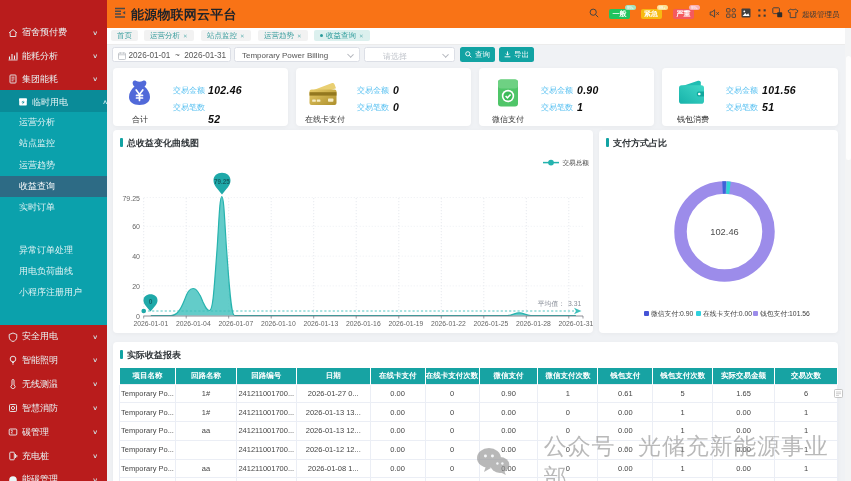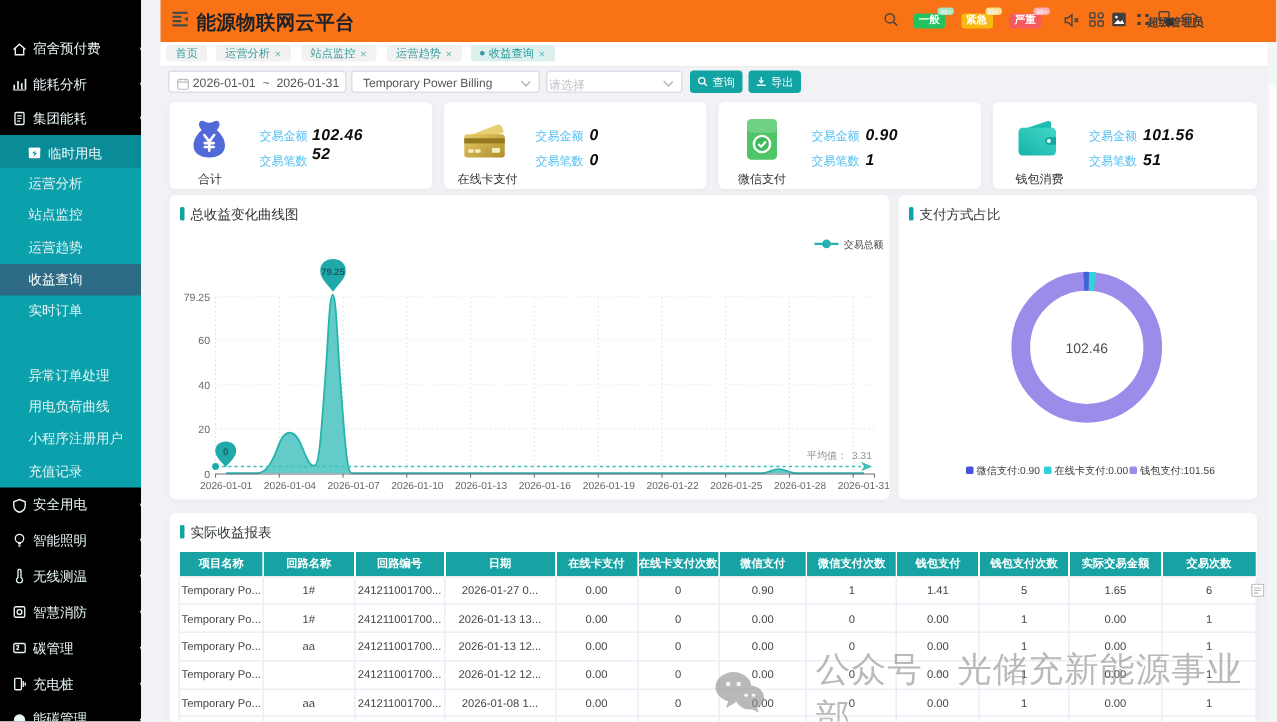--- a/index.html
+++ b/index.html
@@ -1,35 +1,35 @@
 <!DOCTYPE html>
 <html><head>
 <meta charset="utf-8">
 <style>
 * { margin:0; padding:0; box-sizing:border-box; }
 html,body { width:851px; height:481px; overflow:hidden; }
 body { font-family:"Liberation Sans", sans-serif; background:#f0f2f5; position:relative; }
 
 
-#sidebar { position:absolute; left:0; top:0; width:94px; height:481px; background:#000000; overflow:hidden; z-index:5; }
+#sidebar { position:absolute; left:0; top:0; width:107px; height:481px; background:#b91c1c; overflow:hidden; z-index:5; }
 .mi { position:absolute; left:0; width:107px; height:24px; color:#e9f6f7; font-size:9px; display:flex; align-items:center; }
 .mi .ic { width:10px; height:10px; margin-left:8px; margin-right:4px; flex:0 0 auto; }
 .mi .ar { position:absolute; right:9px; top:50%; margin-top:-4px; font-size:8px; color:#cfeff2; transform:scale(1,.75); }
 .sub { position:absolute; left:0; width:107px; height:21.3px; color:#e2f3f4; font-size:9px; line-height:21.3px; padding-left:19px; }
 .sub.act { background:#2d6b85; color:#fff; }
 #tmpblock { position:absolute; left:0; top:90px; width:107px; height:22px; background:#0a8b98; }
 #subwrap { position:absolute; left:0; top:112px; width:107px; height:213px; background:#0ba1ac; }
 
 
 #header { position:absolute; left:107px; top:0; width:744px; height:28px; background:#f97316; z-index:4; }
 #logo { position:absolute; left:24px; top:6px; font-size:13px; font-weight:bold; color:#1f2329; letter-spacing:0.2px; }
 .hic { position:absolute; top:7px; }
 .badge { position:absolute; top:8.5px; height:10.5px; border-radius:2px; color:#fff; font-size:7px; line-height:10.5px; text-align:center; width:21px; font-weight:bold; }
 .pill { position:absolute; height:5px; border-radius:2.5px; color:#fff; font-size:4.2px; line-height:5.2px; text-align:center; width:11px; }
-#uname { position:absolute; left:658px; top:9.5px; font-size:7.5px; color:#3a3a3a;font-weight:bold; }
+#uname { position:absolute; left:695px; top:9.5px; font-size:7.5px; color:#3a3a3a; }
 
 
 #tabbar { position:absolute; left:107px; top:28px; width:744px; height:17px; background:#fff; border-bottom:1px solid #ececec; z-index:3; }
 .tag { position:absolute; top:1.5px; height:11.5px; background:#f2f2f2; border-radius:2px; font-size:7.5px; color:#379c9c; line-height:11.5px; padding:0 6px; }
 .tag .x { color:#6fb8b8; font-size:5.5px; margin-left:3px; }
 .tag.active { background:#dcf0ee; color:#2a9a9a; }
 .tag.active .dot { display:inline-block; width:3px; height:3px; border-radius:2px; background:#2a9a9a; margin-right:3px; vertical-align:1px; }
 
 
 .inp { position:absolute; top:47px; height:15px; background:#fff; border:1px solid #dcdfe6; border-radius:2.5px; font-size:7.5px; color:#555; }
@@ -37,21 +37,21 @@
 .selarrow { position:absolute; right:6px; top:4px; width:5px; height:5px; border-right:1px solid #b0b3ba; border-bottom:1px solid #b0b3ba; transform:rotate(45deg) scale(1,.9); }
 
 
 .card { position:absolute; top:68px; height:58px; background:#fff; border-radius:4px; box-shadow:0 1px 4px rgba(0,0,0,.04); }
 .card .cap { position:absolute; top:45.5px; font-size:8px; color:#333; }
 .card .lab { position:absolute; font-size:8px; color:#57c0f1; }
 .card .val { position:absolute; font-size:10.5px; font-weight:bold; font-style:italic; color:#0c0c0c; letter-spacing:0.3px; }
 
 
 .panel { position:absolute; background:#fff; border-radius:4px; box-shadow:0 1px 4px rgba(0,0,0,.04); }
-.ptitle { position:absolute; left:7px; top:7px; font-size:9px; font-weight:normal; color:#2f3438; padding-left:7px; }
+.ptitle { position:absolute; left:7px; top:7px; font-size:9px; font-weight:bold; color:#2f3438; padding-left:7px; }
 .ptitle:before { content:""; position:absolute; left:0; top:0.5px; width:3px; height:9px; background:#12a3a3; border-radius:1px; }
 
 
 #rtable { position:absolute; left:6px; top:26px; border-collapse:collapse; table-layout:fixed; }
 #rtable th { background:#17a3a3; color:#fff; font-size:7.5px; font-weight:bold; height:16px; border-left:1px solid rgba(255,255,255,.55); border-right:1px solid rgba(255,255,255,.55); border-top:none; border-bottom:none; overflow:hidden; white-space:nowrap; }
 #rtable td { background:#fff; color:#454545; font-size:7.5px; text-align:center; height:18.8px; border:1px solid #ebeef5; overflow:hidden; white-space:nowrap; }
 
 
 #wm { position:absolute; left:476px; top:431px; z-index:40; color:#8f8f8f; opacity:.62; font-size:23px; letter-spacing:0.8px; }
 
@@ -82,21 +82,20 @@
       </svg>临时用电<span class="ar">∧</span></div>
 
   <div class="sub" style="top:112px;">运营分析</div>
   <div class="sub" style="top:133.3px;">站点监控</div>
   <div class="sub" style="top:154.6px;">运营趋势</div>
   <div class="sub act" style="top:175.9px;">收益查询</div>
   <div class="sub" style="top:197.2px;">实时订单</div>
   <div class="sub" style="top:261.1px;">用电负荷曲线</div>
   <div class="sub" style="top:239.8px;">异常订单处理</div>
   <div class="sub" style="top:282.4px;">小程序注册用户</div>
-  <div class="sub" style="top:303.7px;">充值记录</div>
 
   <div class="mi" style="top:324.5px;"><svg class="ic" viewBox="0 0 10 10">
         <path d="M5 1 L8.8 2.5 V5 C8.8 7.5 7 9 5 9.5 C3 9 1.2 7.5 1.2 5 V2.5 Z" fill="none" stroke="#e9f6f7" stroke-width="0.9"></path>
       </svg>安全用电<span class="ar">∨</span></div>
   <div class="mi" style="top:348.4px;"><svg class="ic" viewBox="0 0 10 10">
         <circle cx="5" cy="4" r="2.8" fill="none" stroke="#e9f6f7" stroke-width="0.9"></circle>
         <path d="M4 7.5 H6 M4.3 9 H5.7" stroke="#e9f6f7" stroke-width="0.9"></path>
       </svg>智能照明<span class="ar">∨</span></div>
   <div class="mi" style="top:372.3px;"><svg class="ic" viewBox="0 0 10 10">
         <path d="M4 1.5 a1 1 0 0 1 2 0 V6 a2 2 0 1 1 -2 0 Z" fill="none" stroke="#e9f6f7" stroke-width="0.9"></path>
@@ -179,41 +178,41 @@
       <rect x="0.5" y="1" width="7" height="6.5" rx="0.8" fill="none" stroke="#b9bcc2" stroke-width="0.8"></rect>
       <path d="M0.5 2.8 H7.5 M2.3 0.3 V1.8 M5.7 0.3 V1.8" stroke="#b9bcc2" stroke-width="0.8"></path>
     </svg>
   <span style="position:absolute; left:15.5px; top:3px; font-size:8.2px;">2026-01-01&nbsp; ~&nbsp; 2026-01-31</span>
 </div>
 <div class="inp" style="left:234px; width:126px;">
   <span style="position:absolute; left:7px; top:3.2px; font-size:8px;">Temporary Power Billing</span>
   <div class="selarrow"></div>
 </div>
 <div class="inp" style="left:364px; width:91px;">
-  <span style="position:absolute; left:1px; top:3.2px; font-size:8px; color:#bfc3ca;">请选择</span>
+  <span style="position:absolute; left:18px; top:3.2px; font-size:8px; color:#bfc3ca;">请选择</span>
   <div class="selarrow"></div>
 </div>
 <div class="btn" style="left:460px; width:35px;"><svg style="position:absolute; left:5px; top:4px;" width="7" height="7" viewBox="0 0 7 7">
       <circle cx="2.8" cy="2.8" r="2.1" fill="none" stroke="#fff" stroke-width="0.9"></circle>
       <path d="M4.4 4.4 L6.3 6.3" stroke="#fff" stroke-width="0.9"></path>
     </svg><span style="margin-left:10px;">查询</span></div>
 <div class="btn" style="left:499px; width:35px;"><svg style="position:absolute; left:5px; top:4px;" width="7" height="7" viewBox="0 0 7 7">
       <path d="M3.5 0.4 V4 M2 2.6 L3.5 4.2 L5 2.6 M0.6 5.8 H6.4" stroke="#fff" stroke-width="0.9" fill="none"></path>
     </svg><span style="margin-left:10px;">导出</span></div>
 
 <div class="card" style="left:113px; width:175px;">
   <svg style="position:absolute; left:13px; top:11px;" width="27" height="28" viewBox="0 0 27 28">
     <path d="M8.5 7.6 C5.2 10.6 3 14.2 3 18 C3 22.8 7 26 13.5 26 C20 26 24 22.8 24 18 C24 14.2 21.8 10.6 18.5 7.6 C20.2 6 20.8 4 20.1 2.7 C19.4 1.4 17.9 1.3 16.6 2 C14.6 3.1 12.4 3.1 10.4 2 C9.1 1.3 7.6 1.4 6.9 2.7 C6.2 4 6.8 6 8.5 7.6 Z" fill="#5169d9"></path>
     <path d="M10.2 11 L13.5 15.4 L16.8 11 M13.5 15.4 V21.5 M10.5 16.4 H16.5 M10.5 19 H16.5" stroke="#fff" stroke-width="1.7" fill="none" stroke-linecap="round"></path>
   </svg>
   <div class="cap" style="left:14px; width:26px; text-align:center;">合计</div>
   <div class="lab" style="left:60px; top:17px;">交易金额</div>
   <div class="val" style="left:95px; top:15.5px;">102.46</div>
   <div class="lab" style="left:60px; top:34px;">交易笔数</div>
-  <div class="val" style="left:95px; top:29px;">52</div>
+  <div class="val" style="left:95px; top:45px;">52</div>
 </div>
 <div class="card" style="left:296px; width:175px;">
   <svg style="position:absolute; left:12px; top:14px;" width="30" height="25" viewBox="0 0 30 25">
     <defs>
         <linearGradient id="gcard" x1="0" y1="0" x2="1" y2="1">
       <stop offset="0" stop-color="#e7cb66"></stop>
           <stop offset="1" stop-color="#ad8f2c"></stop>
     </linearGradient>
       </defs>
     <path d="M3 9 L23.5 1.2 C25 0.7 26.2 1.2 26.7 2.7 L28 6.2 L6 14 Z" fill="#e9cf72"></path>
@@ -398,21 +397,21 @@
         </tr>
     <tr>
           <td>Temporary Po...</td>
           <td>1#</td>
           <td>241211001700...</td>
           <td>2026-01-27 0...</td>
           <td>0.00</td>
           <td>0</td>
           <td>0.90</td>
           <td>1</td>
-          <td>1.41</td>
+          <td>0.61</td>
           <td>5</td>
           <td>1.65</td>
           <td>6</td>
         </tr>
     <tr>
           <td>Temporary Po...</td>
           <td>1#</td>
           <td>241211001700...</td>
           <td>2026-01-13 13...</td>
           <td>0.00</td>

